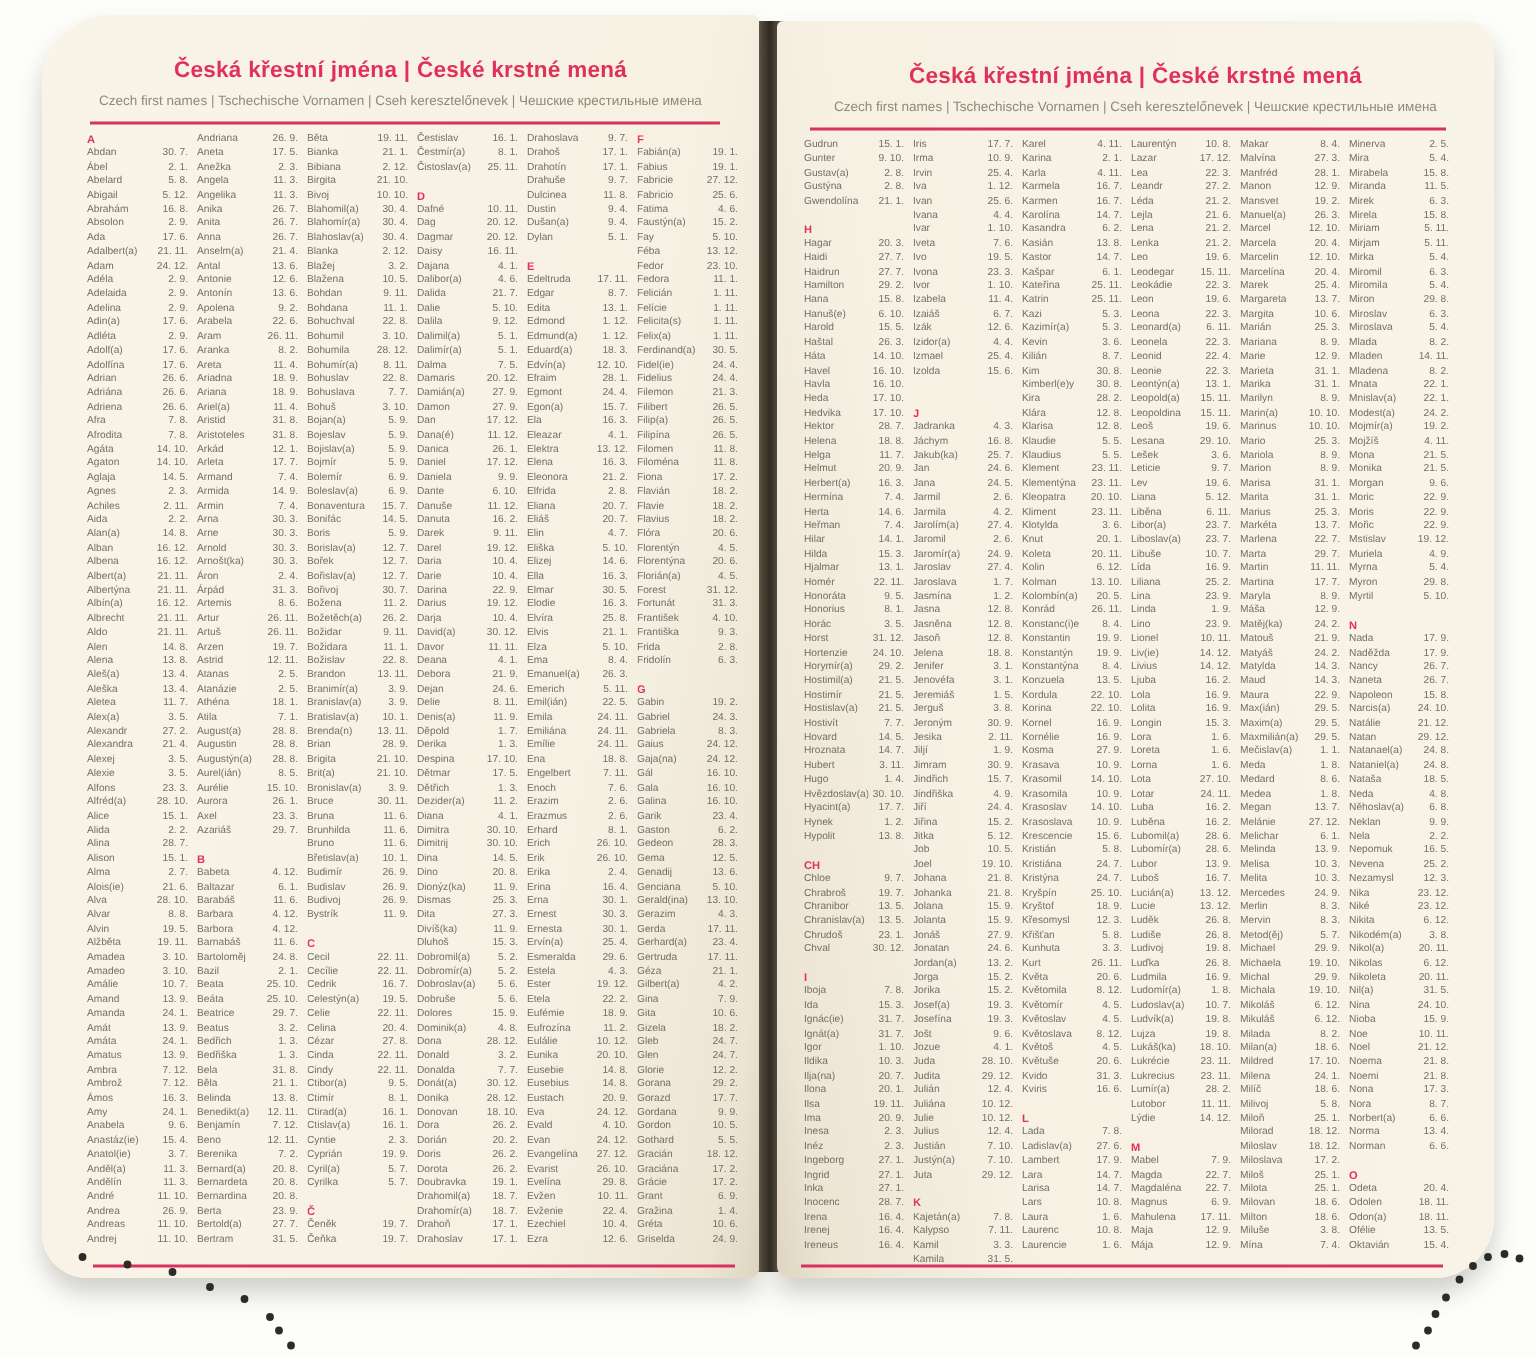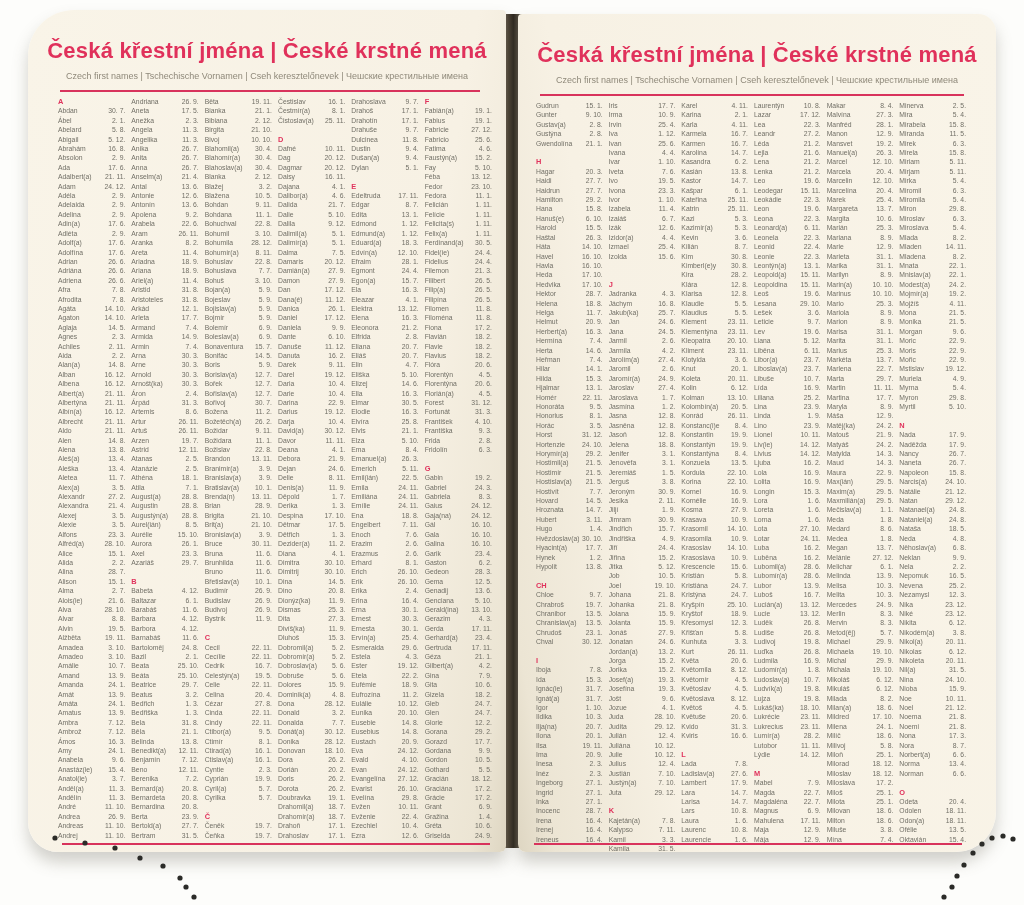--- a/index.html
+++ b/index.html
@@ -7,21 +7,21 @@
   .gutter{position:absolute;left:498px;top:14px;width:28px;height:834px;
     background:linear-gradient(to right,#9a9181,#4a4134 38%,#2e2820 55%,#8d8473);}
   .page{position:absolute;top:10px;width:478px;height:842px;z-index:2;}
   .page.left{left:28px;border-radius:46px 4px 6px 30px;
     background:linear-gradient(100deg,#f9f4e8 0%,#f7f1e4 72%,#ece5d4 94%,#ded6c2 100%);
     box-shadow:0 10px 16px rgba(95,90,75,.28);}
   .page.right{left:518px;top:14px;height:838px;border-radius:4px 18px 40px 8px;
     background:linear-gradient(260deg,#f9f4e8 0%,#f7f1e4 72%,#ece5d4 94%,#ded6c2 100%);
     box-shadow:0 10px 16px rgba(95,90,75,.28);}
   .page-header{text-align:center;padding-top:28px;}
-  .title{font-size:22px;font-weight:700;color:#e0315b;letter-spacing:.2px;}
+  .title{font-size:15px;font-weight:700;color:#e0315b;letter-spacing:.2px;}
   .subtitle{font-size:9px;color:#8f897a;margin-top:7px;}
   .rule{height:2px;background:#d8335c;margin:9px 26px 0 32px;}
   .page.right .rule{margin:9px 32px 0 22px;}
   .cols{display:flex;gap:6px;padding:5px 14px 0 30px;}
   .page.right .cols{padding:5px 30px 0 18px;}
   .col{flex:1;min-width:0;}
   .row{display:flex;height:9.42px;font-size:6.8px;line-height:9.6px;color:#716f66;}
   .row .n{overflow:hidden;white-space:nowrap;flex:1;}
   .row .d{white-space:nowrap;padding-left:3px;text-align:right;}
   .row.sec .n{color:#e0315b;font-weight:700;font-size:7.4px;}

